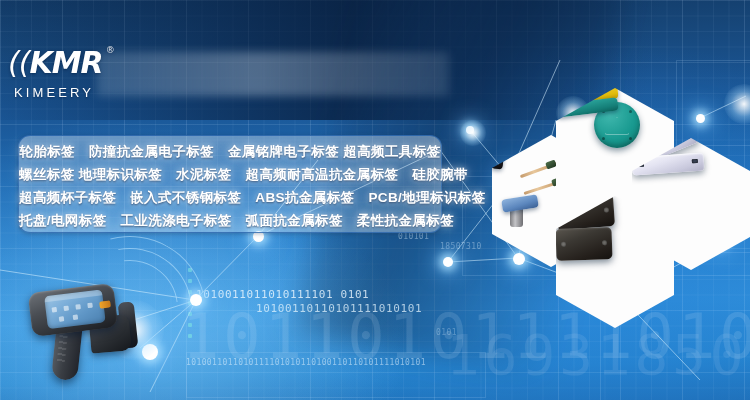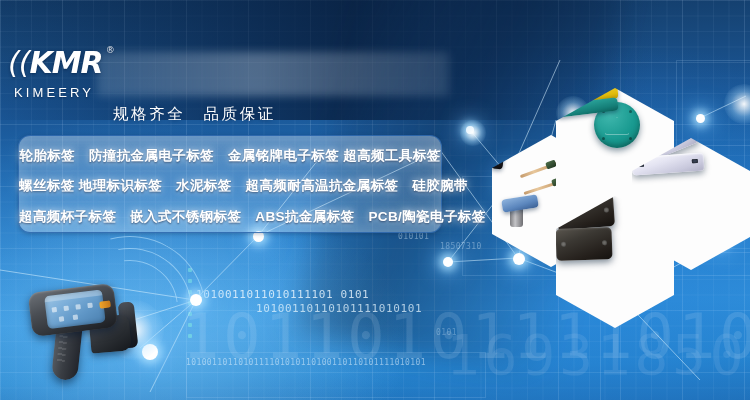--- a/index.html
+++ b/index.html
@@ -361,26 +361,26 @@
 
   <div id="logo">
     <div class="logo-mark">
       <span class="paren">((</span><span>KMR</span>
       <span class="logo-reg">®</span>
     </div>
     <div class="logo-word">KIMEERY</div>
   </div>
 
   <div id="headline-band"></div>
-  <div id="subline">规格齐全　品质保证</div>
 
   <div id="tagpanel">
     <div class="tagrow">轮胎标签　防撞抗金属电子标签　金属铭牌电子标签 超高频工具标签</div>
     <div class="tagrow">螺丝标签 地理标识标签　水泥标签　超高频耐高温抗金属标签　硅胶腕带</div>
-    <div class="tagrow">超高频杯子标签　嵌入式不锈钢标签　ABS抗金属标签　PCB/陶瓷电子标签</div>
+    <div class="tagrow">超高频杯子标签　嵌入式不锈钢标签　ABS抗金属标签　PCB/地理标识标签</div>
+    <div class="tagrow">托盘/电网标签　工业洗涤电子标签　弧面抗金属标签　柔性抗金属标签</div>
   </div>
 
   <div class="hex" style="left:492px; top:135px; width:118px; height:132px;">
     <div class="hexinner">
       <div class="glass-tag" style="left:26px; top:22px; width:72px; height:14px; transform:rotate(-20deg);">
         <div class="glass-rod" style="left:0; top:6px; width:72px;"></div>
         <div class="glass-chip" style="left:28px; top:3px;"></div>
       </div>
       <div class="glass-tag" style="left:30px; top:40px; width:72px; height:14px; transform:rotate(-18deg);">
         <div class="glass-rod" style="left:0; top:6px; width:72px;"></div>

